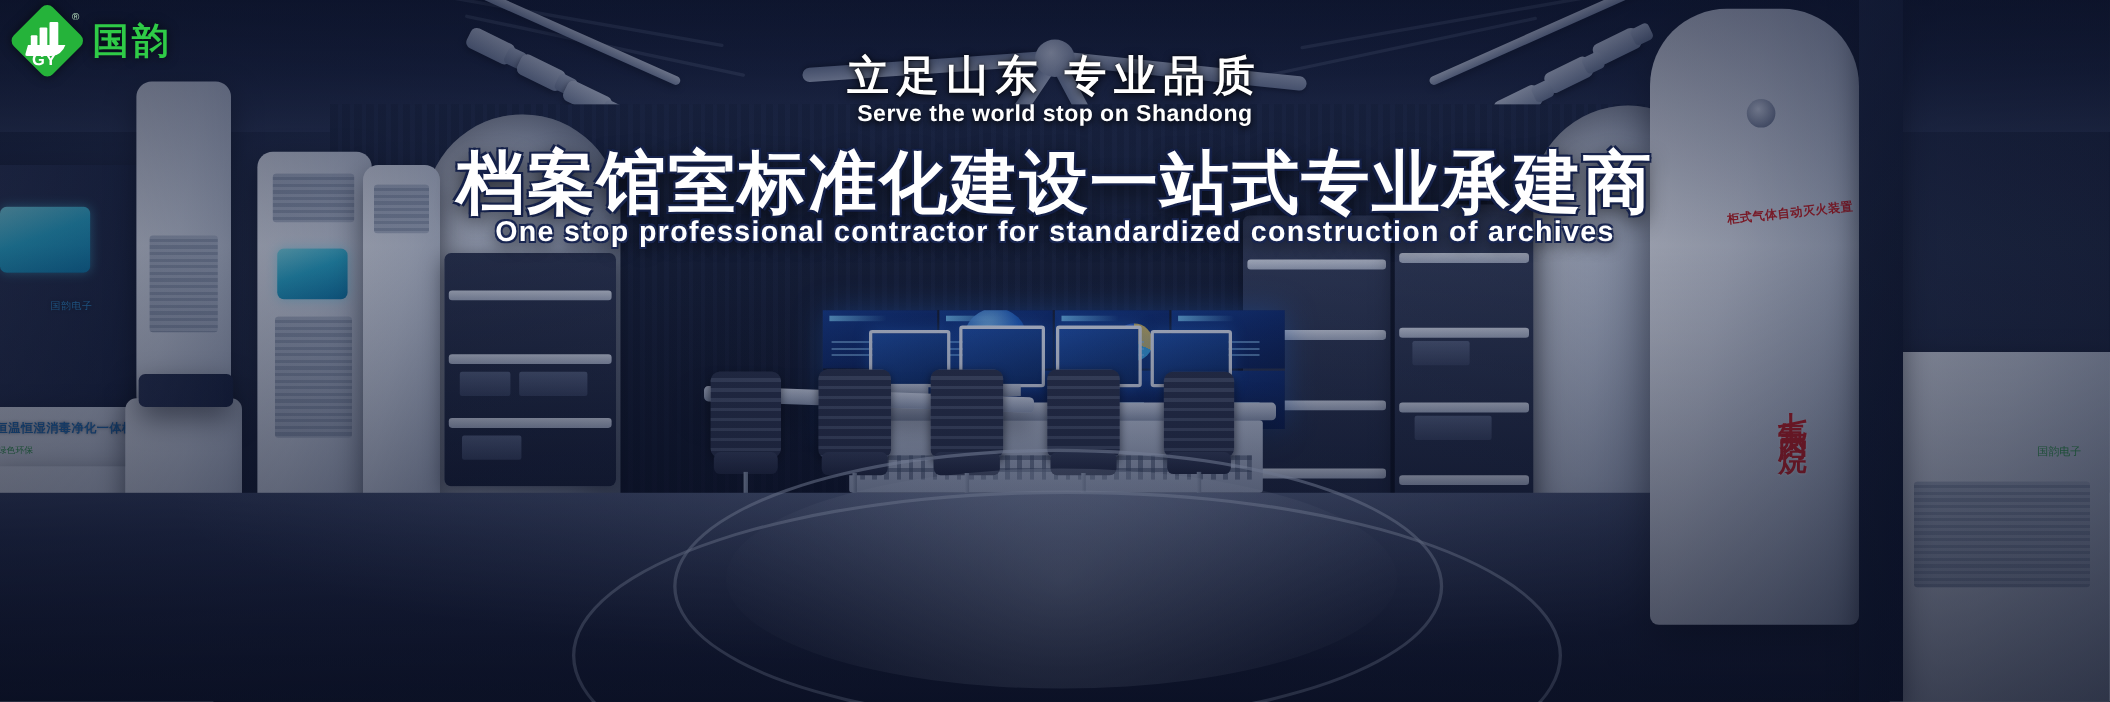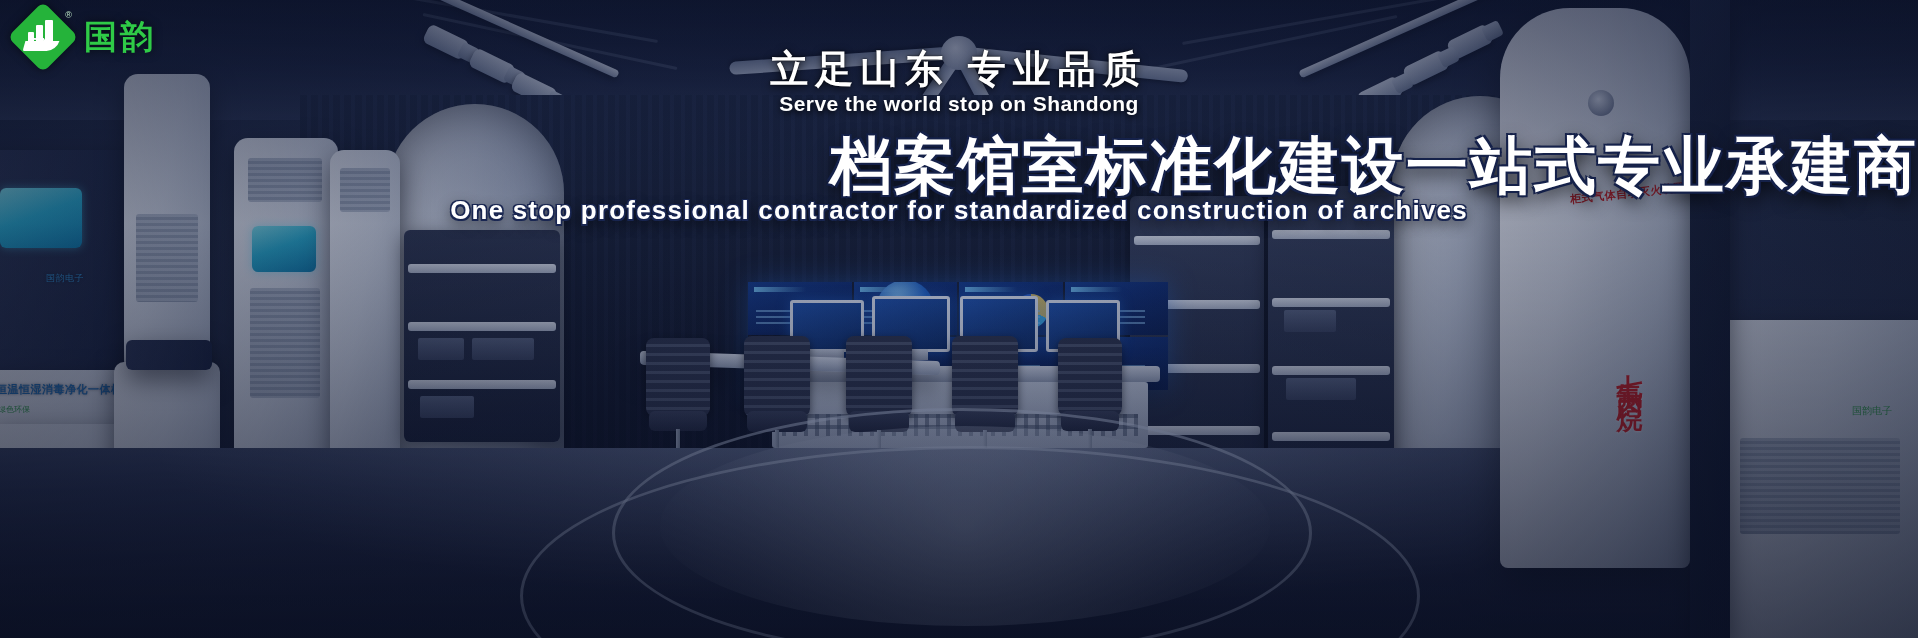--- a/index.html
+++ b/index.html
@@ -261,21 +261,21 @@
   .logo-bldg{position:absolute;left:16px;top:14px;display:flex;align-items:flex-end;gap:2px;}
   .logo-bldg i{display:block;background:#fff;border-radius:1px;}
   .logo-bldg i:nth-child(1){width:6px;height:10px;}
   .logo-bldg i:nth-child(2){width:7px;height:17px;}
   .logo-bldg i:nth-child(3){width:8px;height:22px;}
   .logo-sweep{
     position:absolute;left:12px;top:35px;width:34px;height:10px;background:#fff;
     border-radius:0 0 16px 3px;transform:skewX(-16deg);
   }
   .logo-gy{
-    position:absolute;left:17px;top:28px;color:#fff;font-weight:700;font-size:15px;
+    position:absolute;left:17px;top:40px;color:#fff;font-weight:700;font-size:15px;
     letter-spacing:.5px;font-family:"Liberation Sans",sans-serif;
   }
   .logo-reg{
     position:absolute;right:2px;top:4px;color:#bfe8c6;font-size:9px;
   }
   .logo-name{
     color:#2fcb47;font-size:33px;font-weight:800;letter-spacing:3px;
     text-shadow:0 0 10px rgba(0,0,0,.7);
   }
 
@@ -308,21 +308,20 @@
     font-family:"Liberation Serif","DejaVu Serif",serif;
     text-shadow:0 0 7px rgba(230,40,40,.85);
   }
   .main-title{
     position:absolute;left:0;top:124px;width:100%;
     color:#ffffff;font-size:62px;font-weight:800;letter-spacing:2px;
     text-shadow:
       0 0 2px #16224a, 2px 2px 0 #16224a, -2px 2px 0 #16224a,
       2px -2px 0 #16224a, -2px -2px 0 #16224a,
       0 6px 18px rgba(0,0,0,.85);
-    text-align: right;
   }
   .sub-title{
     position:absolute;left:0;top:195px;width:100%;
     color:#ffffff;font-size:26px;font-weight:700;letter-spacing:1.2px;white-space:nowrap;
     text-shadow:
       0 0 2px #1a2752, 1.5px 1.5px 0 #1a2752, -1.5px 1.5px 0 #1a2752,
       1.5px -1.5px 0 #1a2752, -1.5px -1.5px 0 #1a2752,
       0 5px 14px rgba(0,0,0,.8);
   }
   .cta-banner{

